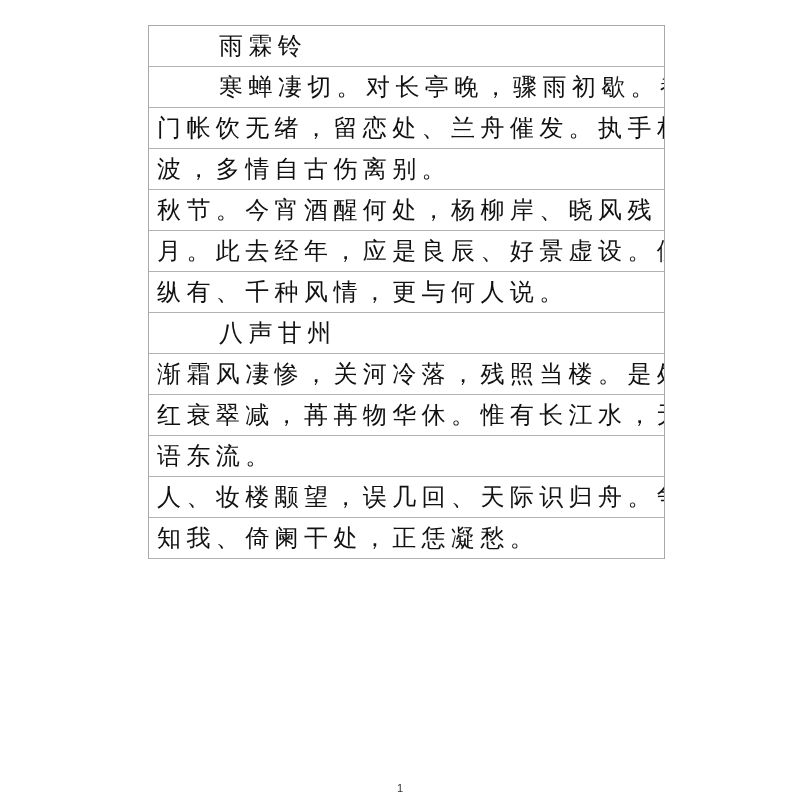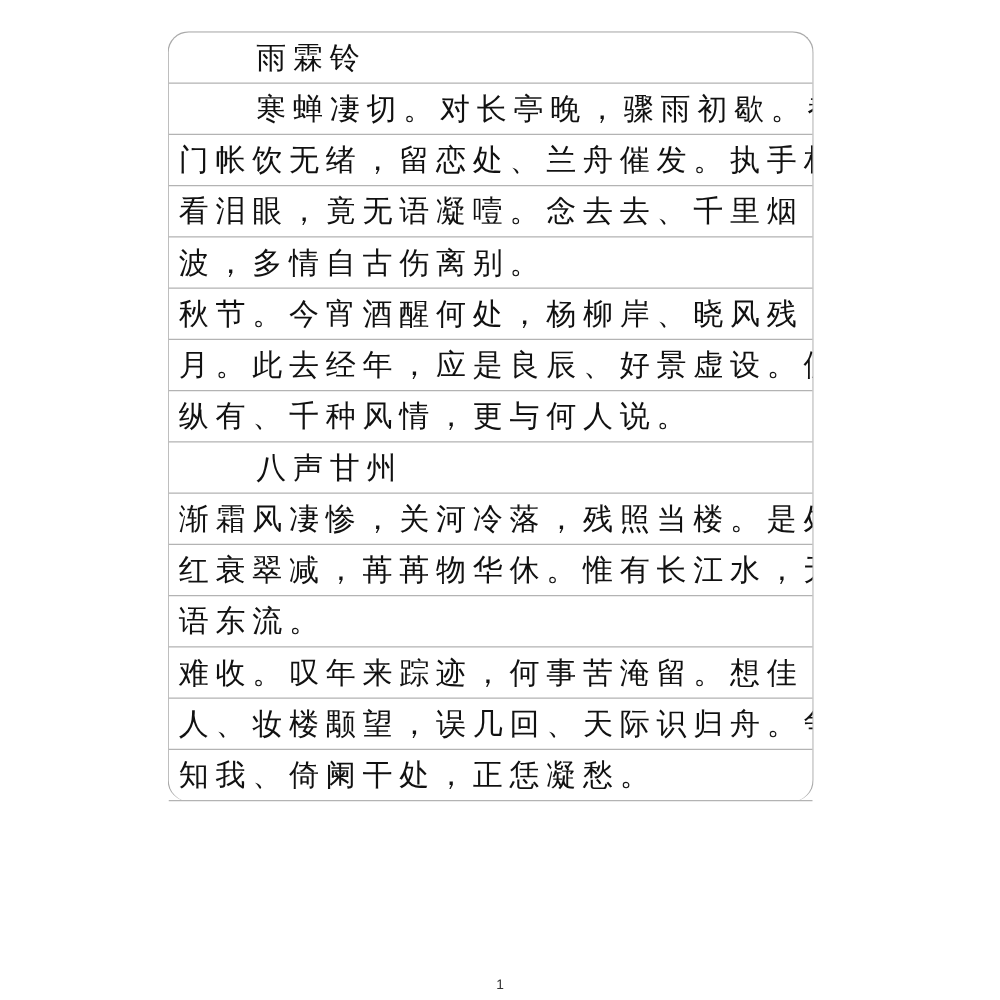--- a/index.html
+++ b/index.html
@@ -1,42 +1,40 @@
 <!DOCTYPE html>
 <html><head>
 <meta charset="utf-8">
 <style>
   html, body { margin: 0; padding: 0; background: #ffffff; }
   body { width: 800px; height: 800px; position: relative; overflow: hidden;
          font-family: "DejaVu Serif", "Liberation Serif", serif; color: #111; }
-  .sheet { position: absolute; left: 134px; top: 25px; width: 515px;
+  .sheet { position: absolute; left: 148px; top: 25px; width: 515px;
            border-left: 1.5px solid #a9a9a9; border-right: 1.5px solid #a9a9a9;
-           border-top: 1.5px solid #a9a9a9; border-radius: 17px; }
+           border-top: 1.5px solid #a9a9a9; }
   .row { height: 41px; border-bottom: 1.5px solid #b3b3b3; box-sizing: border-box;
          display: flex; align-items: center; padding: 0 4px 0 8px;
          font-size: 24px; letter-spacing: 5.4px; white-space: nowrap; overflow: hidden; }
   .row.indent { padding-left: 70px; }
   .row.title { padding-left: 70px; }
   .page-num { position: absolute; top: 782px; left: 0; width: 800px; text-align: center;
               font-family: "Liberation Sans", sans-serif; font-size: 11px; color: #333; }
 </style>
 </head>
 <body>
 
 <div class="sheet">
   <div class="row title">雨霖铃</div>
   <div class="row indent">寒蝉凄切。对长亭晚，骤雨初歇。都</div>
   <div class="row">门帐饮无绪，留恋处、兰舟催发。执手相</div>
-  <div class="row">看泪眼，竟无语凝噎。念去去、千里烟</div>
   <div class="row">波，多情自古伤离别。</div>
   <div class="row">秋节。今宵酒醒何处，杨柳岸、晓风残</div>
   <div class="row">月。此去经年，应是良辰、好景虚设。便</div>
   <div class="row">纵有、千种风情，更与何人说。</div>
   <div class="row title">八声甘州</div>
   <div class="row">渐霜风凄惨，关河冷落，残照当楼。是处</div>
   <div class="row">红衰翠减，苒苒物华休。惟有长江水，无</div>
   <div class="row">语东流。</div>
-  <div class="row">难收。叹年来踪迹，何事苦淹留。想佳</div>
   <div class="row">人、妆楼颙望，误几回、天际识归舟。争</div>
   <div class="row">知我、倚阑干处，正恁凝愁。</div>
 </div>
 
 <div class="page-num">1</div>
 
 </body></html>

